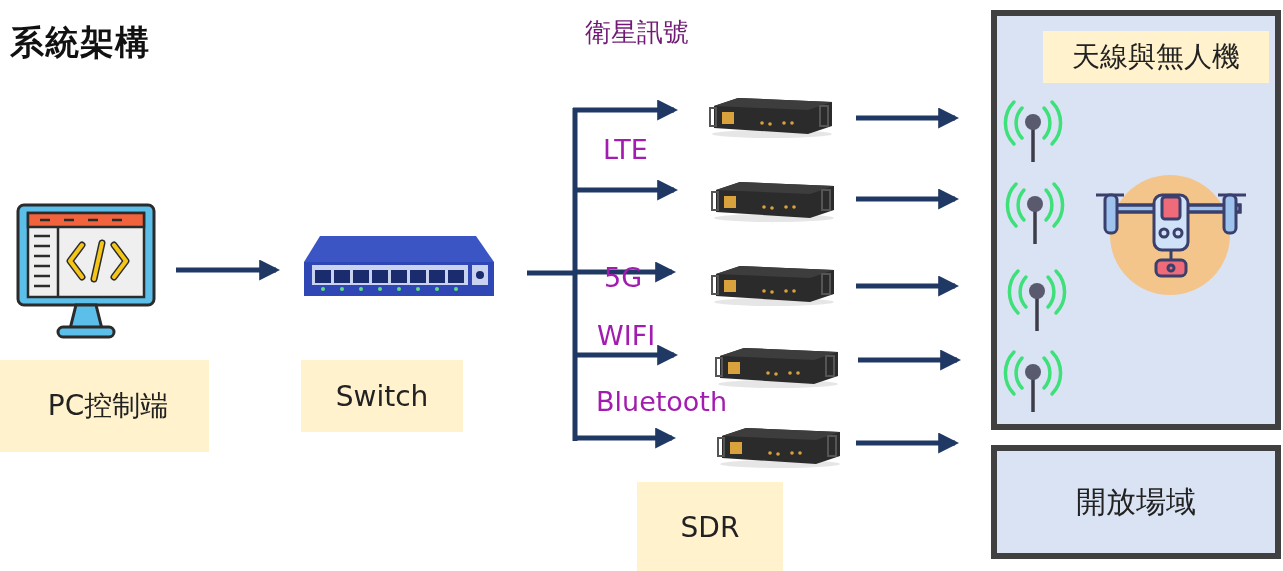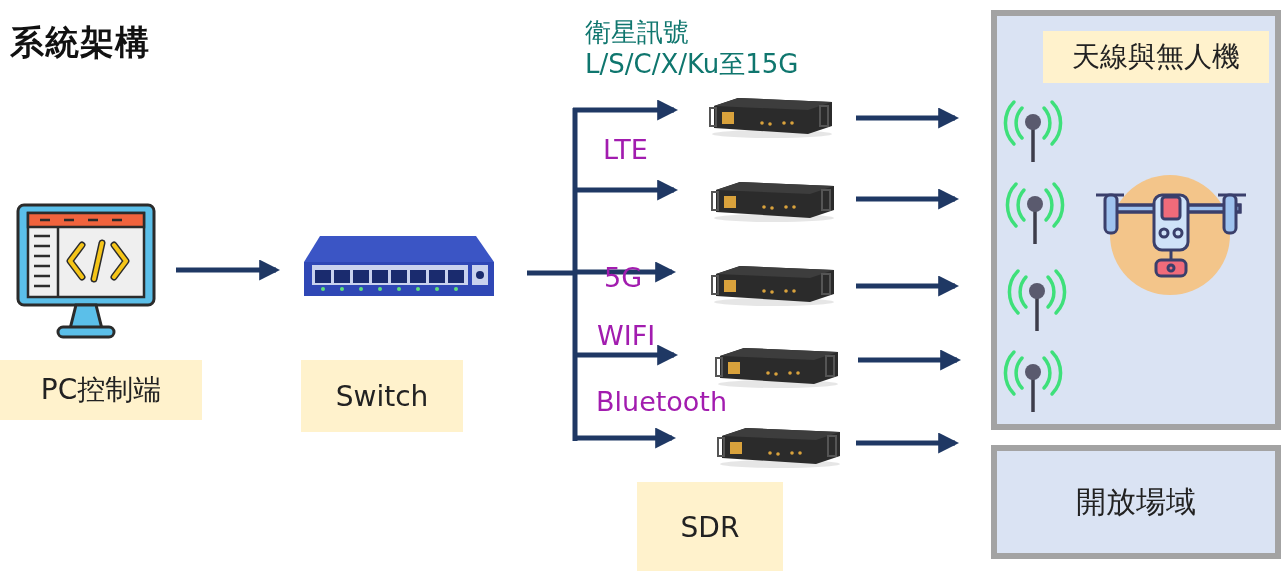--- a/index.html
+++ b/index.html
@@ -3,23 +3,23 @@
 <meta charset="utf-8">
 <style>
   html, body { margin:0; padding:0; background:#ffffff; }
   body { width:1283px; height:571px; position:relative; overflow:hidden;
          font-family:"DejaVu Sans", "Liberation Sans", sans-serif; color:#1a1a1a; }
   .abs { position:absolute; }
   .title { left:10px; top:20px; font-size:34px; font-weight:bold; letter-spacing:1px; color:#111; }
   .label-box { background:#fff2cc; display:flex; align-items:center; justify-content:center;
                font-size:28px; color:#222; }
   .sig-label { font-size:27px; color:#a21caf; white-space:nowrap; }
-  .sat-label { font-size:26px; color:#0f766e; line-height:32px; white-space:nowrap; }
+  .sat-label { font-size:26px; color:#701a75; line-height:32px; white-space:nowrap; }
   svg.wires { position:absolute; left:0; top:0; }
-  .panel { position:absolute; background:#dae3f3; border:6px solid #a3a3a3; box-sizing:border-box; }
+  .panel { position:absolute; background:#dae3f3; border:6px solid #404040; box-sizing:border-box; }
   .panel-title { position:absolute; left:1030px; top:31px; width:226px; height:52px; background:#fff2cc;
                  display:flex; align-items:center; justify-content:center; font-size:28px; color:#222;margin-left:13px; }
   .field-label { font-size:30px; color:#222; display:flex; align-items:center; justify-content:center; }
 </style>
 </head>
 <body>
 
 <div class="abs title">系統架構</div>
 
 <svg class="wires" width="1283" height="571">
@@ -73,21 +73,21 @@
     </g>
     <g fill="none" stroke="#f5c518" stroke-width="4" stroke-linecap="round" stroke-linejoin="round">
       <polyline points="66,42 54,58 66,74"></polyline>
         <line x1="86" y1="40" x2="78" y2="76"></line>
         <polyline points="98,42 110,58 98,74"></polyline>
     </g>
     <path d="M60,102 L80,102 L86,126 L54,126 Z" fill="#5bbfe9" stroke="#2b2b2b" stroke-width="3"></path>
     <rect x="42" y="124" width="56" height="10" rx="5" fill="#5bbfe9" stroke="#2b2b2b" stroke-width="3"></rect>
   </svg>
 </div>
-<div class="abs label-box" style="left:0px;top:360px;width:202px;height:60px;">PC控制端</div>
+<div class="abs label-box" style="left:0px;top:360px;width:202px;height:92px;padding-left:7px;">PC控制端</div>
 
 <div class="abs" style="left:304px;top:234px;width:190px;height:62px;">
   <svg width="190" height="62" viewBox="0 0 190 62">
     <path d="M16,2 L172,2 L190,28 L190,62 L0,62 L0,28 Z" fill="#3b55c5"></path>
     <rect x="0" y="28" width="190" height="34" fill="#2f47b5"></rect>
     <rect x="8" y="31" width="156" height="20" fill="#c9d2ee"></rect>
     <g fill="#1a2b6e" id="ports">
       <rect x="11" y="36" width="16" height="13"></rect>
         <rect x="30" y="36" width="16" height="13"></rect>
       <rect x="49" y="36" width="16" height="13"></rect>
@@ -108,21 +108,20 @@
         <circle cx="114" cy="55" r="2"></circle>
         <circle cx="133" cy="55" r="2"></circle>
         <circle cx="152" cy="55" r="2"></circle>
     </g>
   </svg>
 </div>
 <div class="abs label-box" style="left:301px;top:360px;width:162px;height:72px;">Switch</div>
 
 <div class="abs sat-label" style="left:585px;top:16px;">
   <div>衛星訊號</div>
-  <div>L/S/C/X/Ku至15G</div>
 </div>
 
 <div class="abs sig-label" style="left:603px;top:134px;">LTE</div>
 <div class="abs sig-label" style="left:604px;top:222px;margin-top:40px;">5G</div>
 <div class="abs sig-label" style="left:597px;top:320px;">WIFI</div>
 <div class="abs sig-label" style="left:596px;top:386px;">Bluetooth</div>
 
 <div id="sdr-devices">
     <div class="abs" style="left: 708px; top: 96px; width: 128px; height: 42px;"><svg width="128" height="42" viewBox="0 0 128 42">
         <ellipse cx="64" cy="38" rx="60" ry="4" fill="#e6e6e6"></ellipse>

